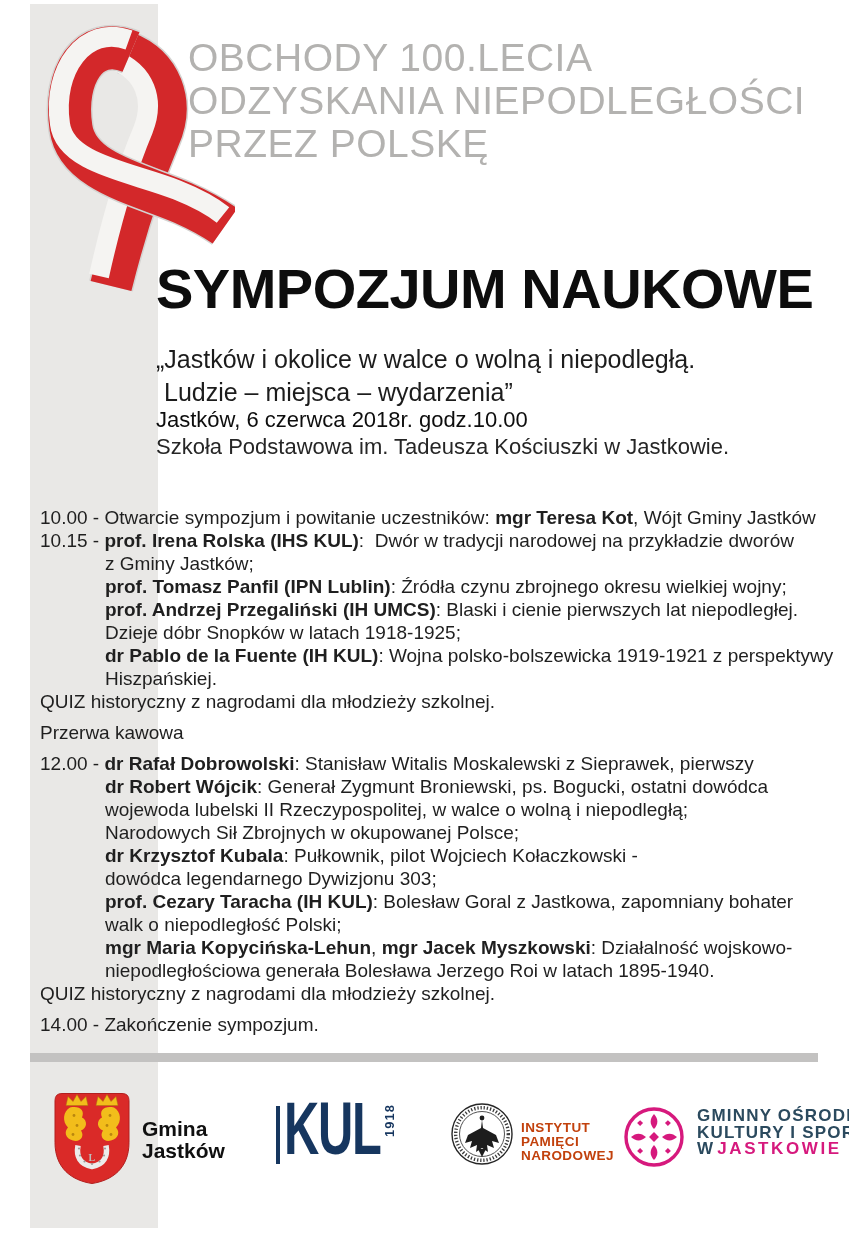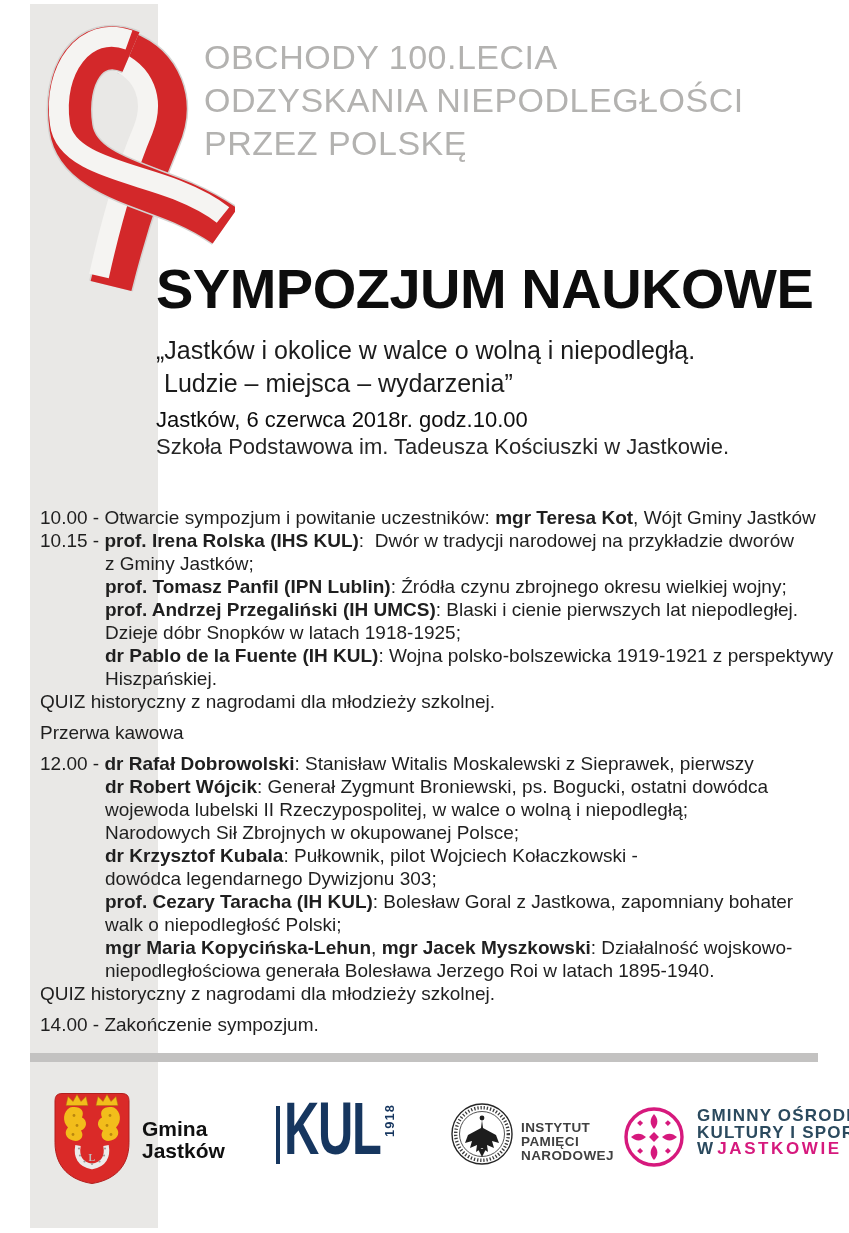--- a/index.html
+++ b/index.html
@@ -4,27 +4,27 @@
 <style>
   * { margin:0; padding:0; box-sizing:border-box; }
   html,body { background:#ffffff; }
   body { font-family:"Liberation Sans", sans-serif; color:var(--body_text,#1e1e1e); }
   .page { position:relative; width:849px; height:1233px; background:#fff; overflow:hidden; }
 
   .strip { position:absolute; left:30px; top:4px; width:128px; height:1224px; background:var(--strip,#e9e8e6); }
 
   .ribbon { position:absolute; left:45px; top:22px; width:190px; height:272px; }
 
-  .header-block { position:absolute; left:204px; top:36px; font-size:34px; line-height:43px;
+  .header-block { position:absolute; left:188px; top:36px; font-size:39px; line-height:43px;
                   letter-spacing:0.5px; color:var(--header_text,#b3b2b0); white-space:nowrap; }
 
   .title { position:absolute; left:156px; top:258px; font-size:56px; line-height:62px;
            letter-spacing:-0.5px; color:#0d0d0d; white-space:nowrap; font-weight:700; }
 
-  .subtitle { position:absolute; left:156px; top:334px; font-size:25px; line-height:33px;
+  .subtitle { position:absolute; left:156px; top:343px; font-size:25px; line-height:33px;
               color:#1c1c1c; white-space:nowrap; }
   .subtitle .sub2 { padding-left:8px; }
 
   .event { position:absolute; left:156px; top:406px; font-size:22px; line-height:27px; white-space:nowrap; }
   .event .date { font-weight:400; color:#0d0d0d; }
   .event .venue { color:#262626; }
 
   .program { position:absolute; left:40px; top:492px; width:800px; font-size:19px;
              line-height:23px; color:var(--body_text,#1f1f1f);margin-top:14px; }
   .pline { white-space:nowrap; }
@@ -37,21 +37,21 @@
   .footer-logo { position:absolute; }
   .gmina-text { position:absolute; left:142px; top:1118px; font-size:21px; line-height:22px;
                 font-weight:700; color:#101010; }
   .kul-wrap { position:absolute; left:276px; top:1096px; width:150px; height:78px; }
   .kul-bar { position:absolute; left:0; top:10px; width:4px; height:58px; background:var(--kul_navy,#16365f); }
   .kul-text { position:absolute; left:8px; top:-7px; font-size:74px; font-weight:700; letter-spacing:-2px;
               color:var(--kul_navy,#16365f); transform:scaleX(0.66); transform-origin:left top; line-height:80px; }
   .kul-year { position:absolute; left:106px; top:8px; font-size:13px; font-weight:700; letter-spacing:1px;
               color:var(--kul_navy,#16365f); writing-mode:vertical-rl; transform:rotate(180deg); }
   .ipn-text { position:absolute; left:521px; top:1121px; font-size:13.5px; line-height:14px;
-              font-weight:700; letter-spacing:0.4px; color:#404040; }
+              font-weight:700; letter-spacing:0.4px; color:#c2410c; }
   .gokis-text { position:absolute; left:697px; top:1108px; font-size:17px; line-height:16.5px;
                 font-weight:700; letter-spacing:1.2px; color:var(--gokis_navy,#2b4a5e); white-space:nowrap; }
   .gokis-text .mag { color:var(--gokis_magenta,#d6197d); letter-spacing:2.6px; margin-left:3px; }
 </style>
 </head>
 <body>
 
 <div class="page">
 
   <div class="strip"></div>

